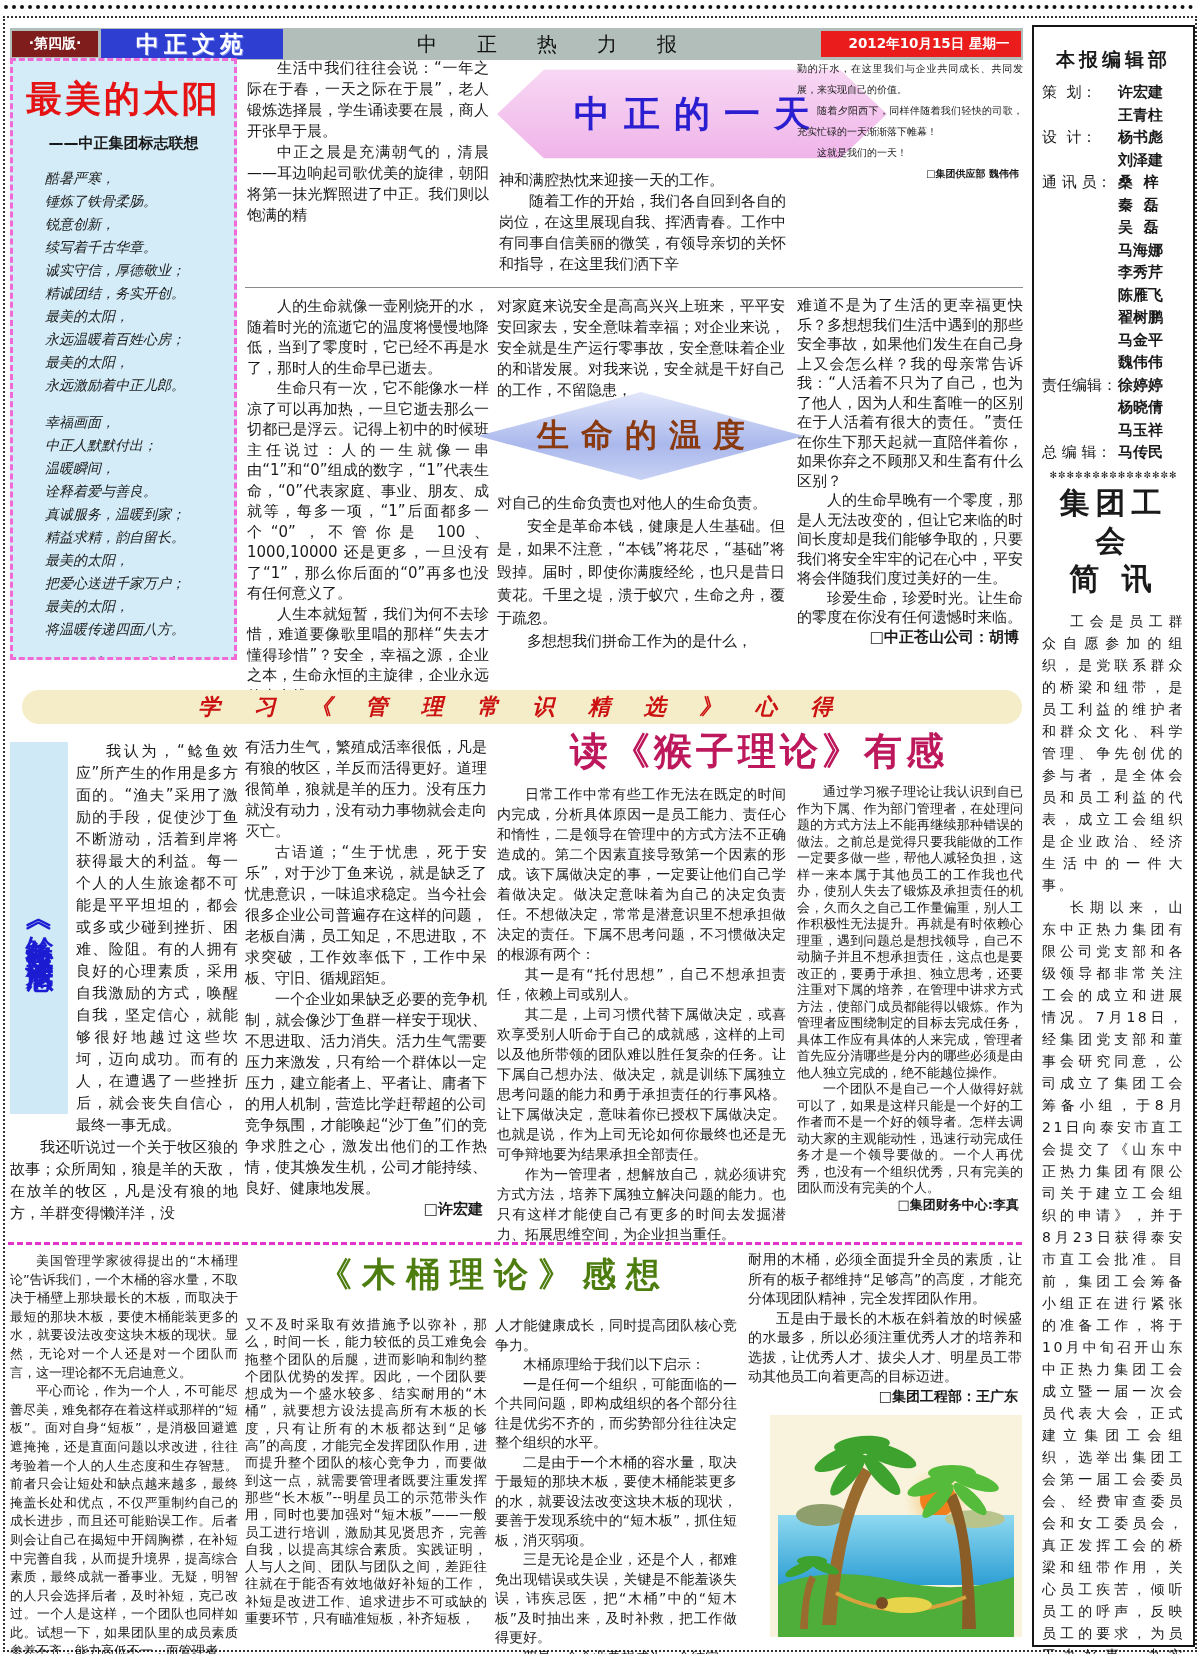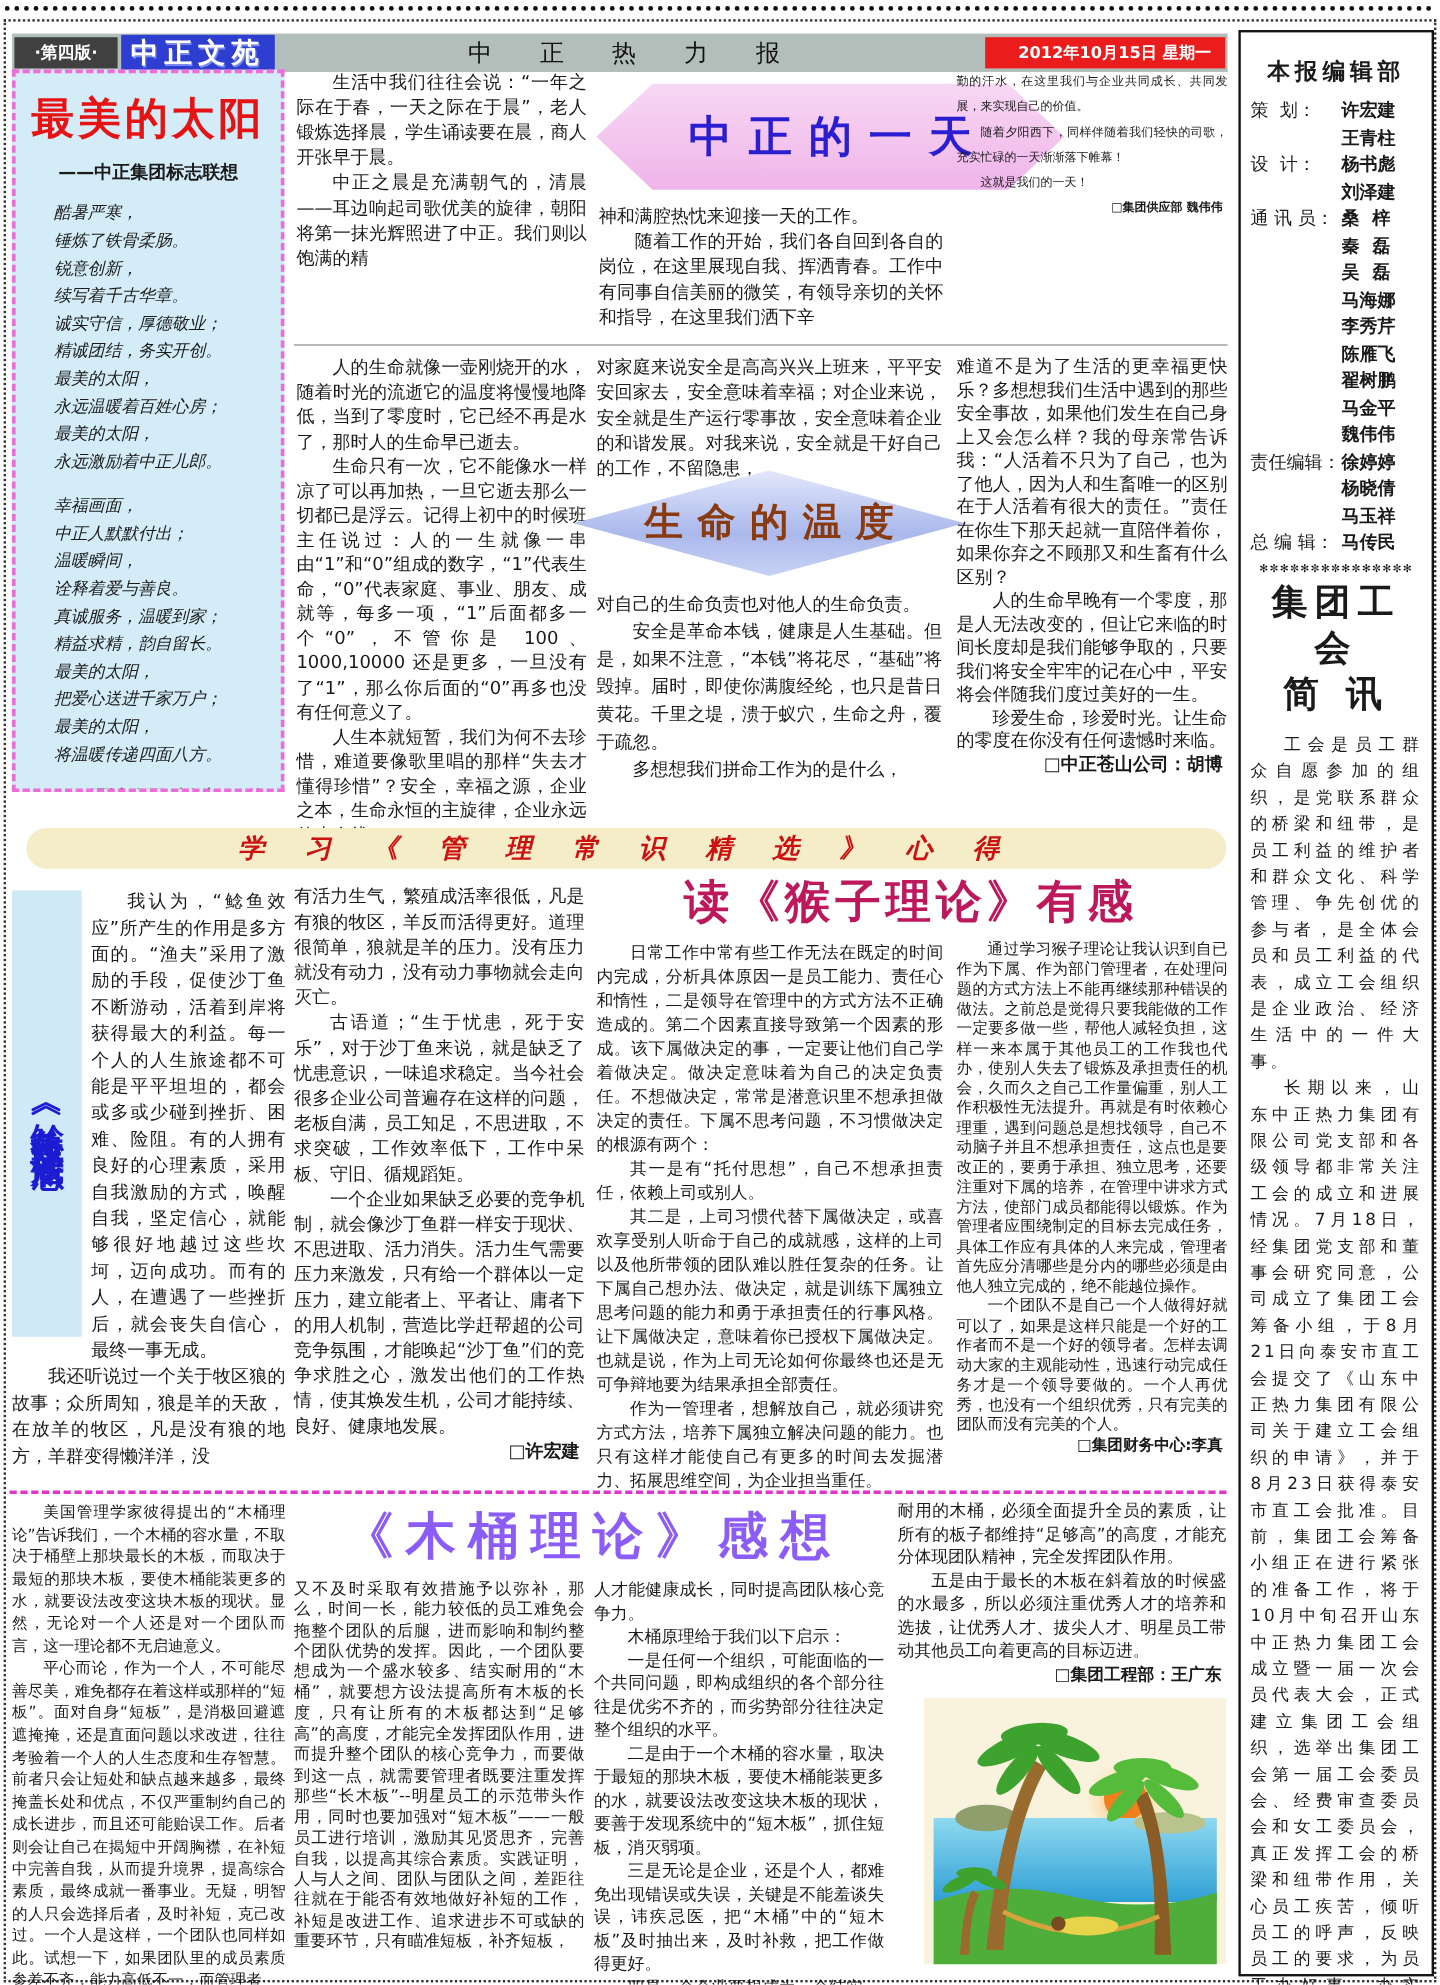--- a/index.html
+++ b/index.html
@@ -4,23 +4,23 @@
 <style>
   html,body{margin:0;padding:0;background:#fff;}
   .page{position:relative;width:1200px;height:1654px;background:#fff;overflow:hidden;
         font-family:"DejaVu Sans",sans-serif;color:#1a1a1a;}
   .top-dotline{position:absolute;left:4px;top:5px;width:1190px;border-top:4px dotted #111;}
   .frame{position:absolute;left:3px;top:16px;width:1190px;height:1632px;border:2px dotted #333;pointer-events:none;}
 
   
   .header-bar{position:absolute;left:10px;top:28px;width:1013px;height:32px;background:#b2beb9;
               display:flex;align-items:center;}
-  .edition-box{width:86px;height:26px;margin-left:2px;background:#404040;color:#fff;font-size:14px;
+  .edition-box{width:86px;height:26px;margin-left:2px;background:#7f1d1d;color:#fff;font-size:14px;
                font-weight:bold;display:flex;align-items:center;justify-content:center;}
-  .section-box{width:128px;height:30px;margin-left:3px;background:#2e3ed0;color:#fff;font-size:23px;
+  .section-box{width:182px;height:30px;margin-left:3px;background:#2e3ed0;color:#fff;font-size:23px;
                font-weight:bold;letter-spacing:5px;display:flex;align-items:center;justify-content:center;
                text-shadow:1px 1px 0 #7788ee;}
   .paper-name{flex:1;text-align:center;font-size:20px;font-weight:normal;letter-spacing:10px;color:#111;}
   .date-box{width:184px;height:26px;margin-right:2px;background:#ea1c1c;color:#fff;font-size:13.5px;
             font-weight:bold;display:flex;align-items:center;justify-content:center;padding-left:16px;}
 
   
   .poem-box{position:absolute;left:10px;top:58px;width:227px;height:602px;background:#d3ecf7;
             border:3px dashed #f06ad8;box-sizing:border-box;overflow:hidden;}
   .poem-title{margin-top:14px;text-align:center;font-size:36px;font-weight:bold;color:#e51313;letter-spacing:3px;}
@@ -66,22 +66,22 @@
   .catfish-col2{left:245px;top:737px;width:242px;font-size:15px;line-height:21px;}
 
   .monkey-title{position:absolute;left:495px;top:726px;width:528px;text-align:center;font-size:38px;
                 font-weight:bold;color:#be185d;letter-spacing:4px;}
   .monkey-col1{left:497px;top:784px;width:289px;font-size:14px;line-height:20px;}
   .monkey-col2{left:797px;top:784px;width:226px;font-size:13px;line-height:16.5px;}
 
   .divider2{position:absolute;left:8px;top:1242px;width:1014px;border-top:3px dashed #e233cc;}
 
   .barrel-col1{left:10px;top:1252px;width:228px;font-size:13px;line-height:18.6px;}
-  .barrel-title{position:absolute;left:250px;top:1252px;width:488px;text-align:center;font-size:42px;
-                font-weight:bold;color:#8b5cf6;letter-spacing:10px;}
+  .barrel-title{position:absolute;left:250px;top:1252px;width:488px;text-align:center;font-size:34px;
+                font-weight:bold;color:#4d7c0f;letter-spacing:10px;}
   .barrel-col2{left:245px;top:1316px;width:242px;font-size:13.5px;line-height:17.3px;}
   .barrel-col3{left:495px;top:1316px;width:242px;font-size:14px;line-height:19.5px;}
   .barrel-col4{left:748px;top:1250px;width:274px;font-size:14px;line-height:19.5px;}
 
   .beach{position:absolute;left:770px;top:1415px;width:252px;height:222px;}
 
   
   .sidebar{position:absolute;left:1032px;top:25px;width:163px;height:1622px;border:2px solid #151515;
            box-sizing:border-box;padding:18px 8px;background:#fff;}
   .ed-title{text-align:center;font-size:19px;font-weight:bold;letter-spacing:4px;margin:2px 0 8px;}

